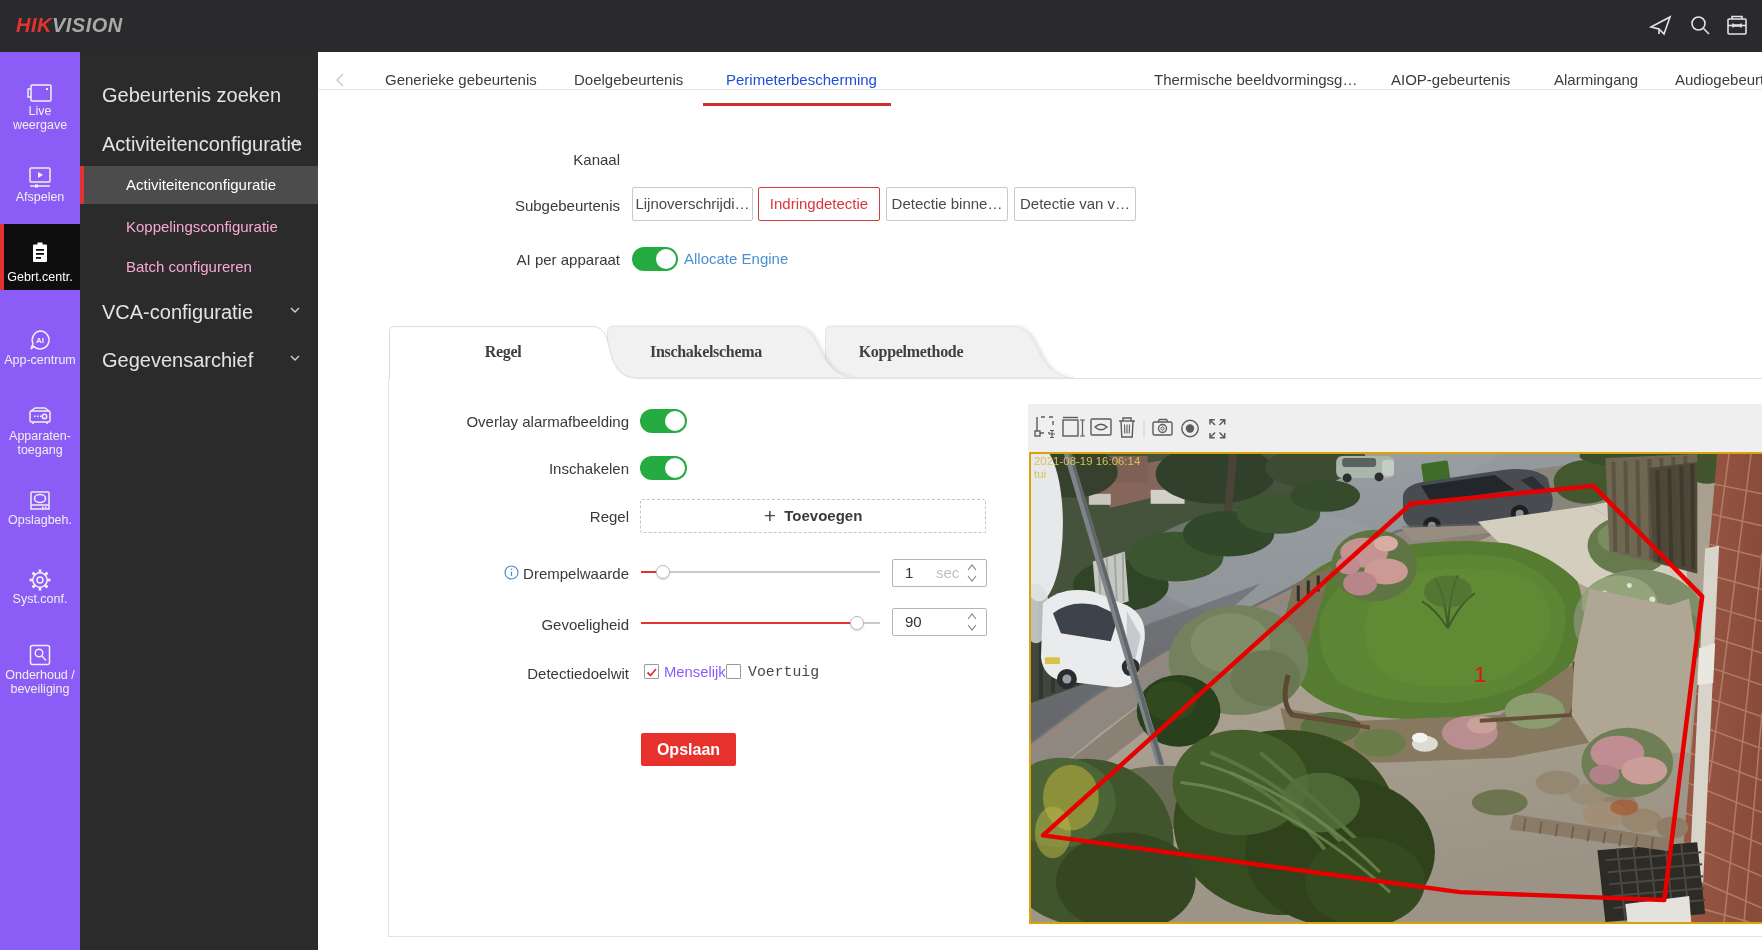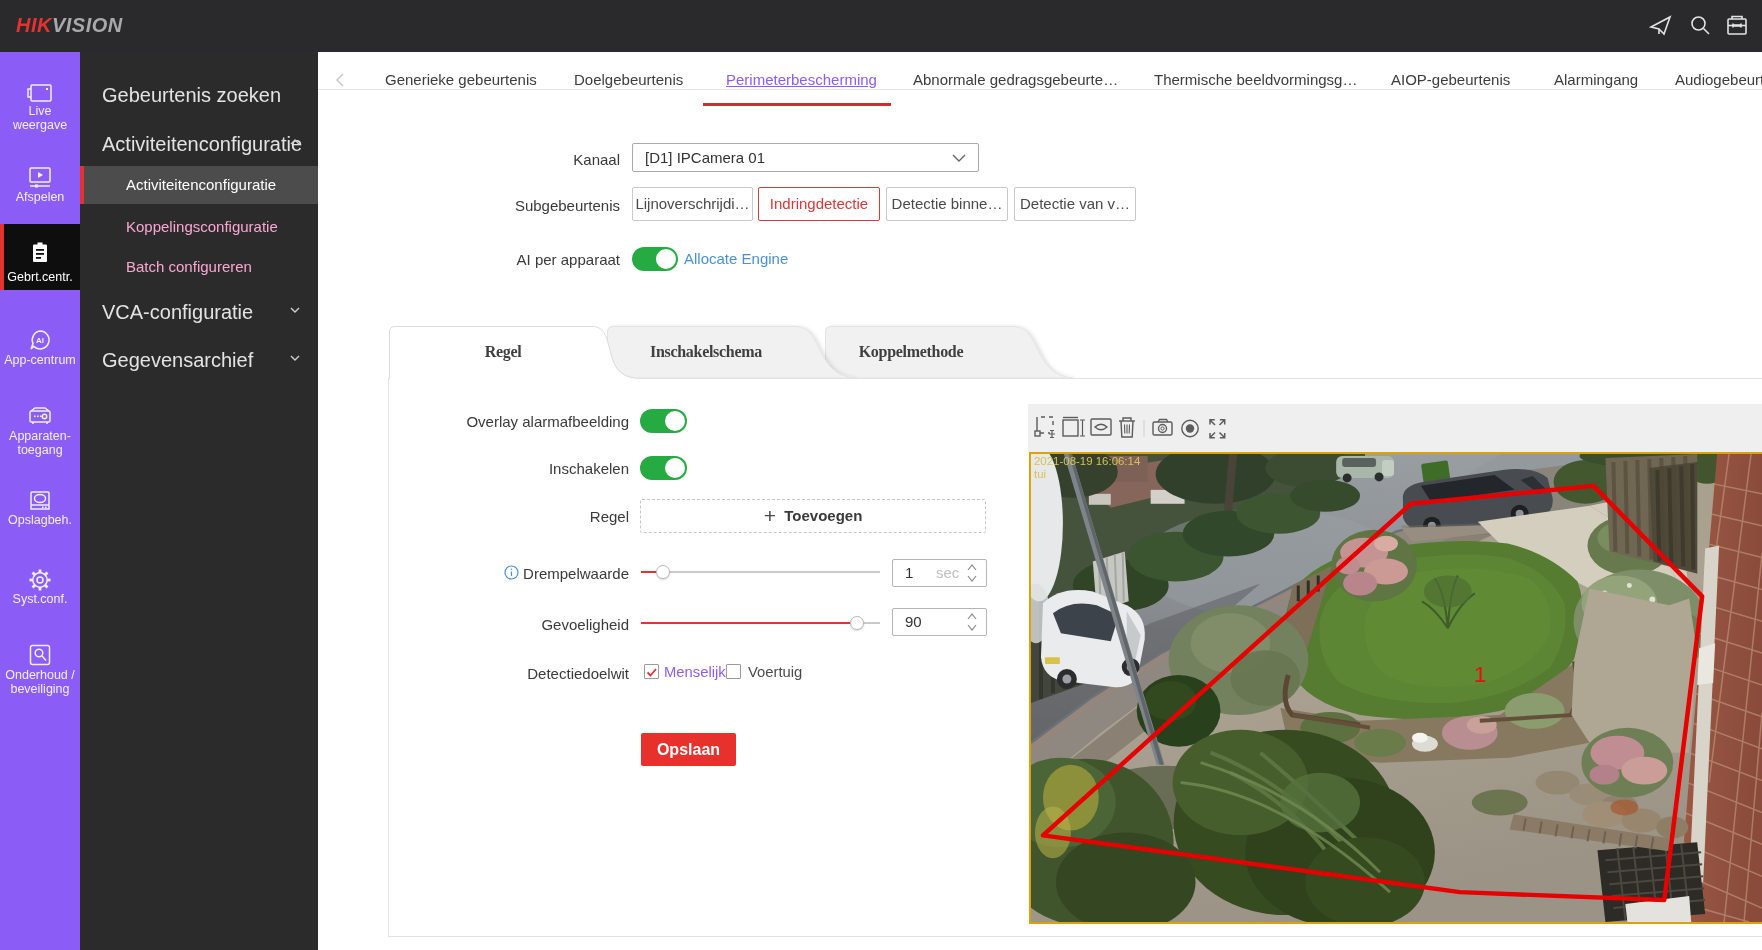--- a/index.html
+++ b/index.html
@@ -28,21 +28,21 @@
 .menu2 { position:absolute; left:46px; color:#f9a8d4; font-size:15px; }
 .chev { position:absolute; right:18px; width:10px; height:10px; }
 #menu-sel { position:absolute; left:0; top:114px; width:238px; height:38px; background:#4c4c4c;
   border-left:4px solid #e23330; }
 #menu-sel span { position:absolute; left:42px; top:10px; color:#ffffff; font-size:15px; }
 
 
 #main { position:absolute; left:318px; top:52px; width:1444px; height:898px; background:#fff; }
 #tabbar { position:absolute; left:0; top:0; width:1444px; height:38px; border-bottom:1px solid #e4e4e4; }
 .tab { position:absolute; top:0; height:55px; line-height:55px; font-size:15px; color:#3c3c3c; white-space:nowrap; }
-.tab.sel { color:#8b5cf6;text-decoration:underline; }
+.tab.sel { color:#1d4ed8; }
 #tab-underline { position:absolute; left:385px; top:51px; width:188px; height:3px; background:#c9302f; }
 #backchev { position:absolute; left:16px; top:21px; }
 
 
 .flabel { position:absolute; width:240px; text-align:right; font-size:15px; color:#3a3a3a; white-space:nowrap; }
 #selbox { position:absolute; left:314px; top:91px; width:347px; height:29px; border:1px solid #a9a9a9;
   border-radius:2px; font-size:15px; color:#333; line-height:27px; padding-left:12px; background:#fff; }
 .subbtn { position:absolute; top:135px; height:34px; border:1px solid #c9c9c9; border-radius:2px;
   background:#fff; font-size:15px; color:#4a4a4a; text-align:center; line-height:32px; white-space:nowrap; overflow:hidden; }
 .subbtn.sel { border:1px solid #cd4040; color:#d9363c; }
@@ -206,33 +206,27 @@
   </div>
 
   <div id="main">
     <div id="tabbar">
       <svg id="backchev" width="14" height="14" viewBox="0 0 14 14" fill="none" stroke="#cccccc" stroke-width="1.6">
           <path d="M9 1 L3 7 L9 13"></path>
         </svg>
       <div class="tab" style="left:67px">Generieke gebeurtenis</div>
       <div class="tab" style="left:256px">Doelgebeurtenis</div>
       <div class="tab sel" style="left:408px">Perimeterbescherming</div>
-      <div class="tab" style="left:595px">Abnormale gedragsgebeurte…</div>
       <div class="tab" style="left:836px">Thermische beeldvormingsg…</div>
       <div class="tab" style="left:1073px">AIOP-gebeurtenis</div>
       <div class="tab" style="left:1236px">Alarmingang</div>
       <div class="tab" style="left:1357px">Audiogebeurt…</div>
       <div id="tab-underline"></div>
     </div>
     <div class="flabel" style="left:62px; top:99px;">Kanaal</div>
-    <div id="selbox">[D1] IPCamera 01
-      <svg style="position:absolute; right:12px; top:9px;" width="14" height="10" viewBox="0 0 14 10" fill="none" stroke="#666" stroke-width="1.4">
-          <path d="M1 2 L7 8 L13 2"></path>
-        </svg>
-    </div>
     <div class="flabel" style="left:62px; top:145px;">Subgebeurtenis</div>
     <div class="subbtn" style="left:314px; width:121px;">Lijnoverschrijdi…</div>
     <div class="subbtn sel" style="left:440px; width:122px;">Indringdetectie</div>
     <div class="subbtn" style="left:568px; width:122px;">Detectie binne…</div>
     <div class="subbtn" style="left:696px; width:122px;">Detectie van v…</div>
     <div class="flabel" style="left:62px; top:199px;">AI per apparaat</div>
     <div class="toggle" style="left:314px; top:195px; width:46px; height:24px;">
         <div class="knob" style="right:2px; top:2px; width:20px; height:20px;"></div>
       </div>
     <div id="allocate">Allocate Engine</div>
@@ -302,21 +296,21 @@
       </svg>
   </div>
   <div class="clabel" style="top:665px;">Detectiedoelwit</div>
   <div class="cb" style="left:644px; top:664px;">
     <svg width="13" height="13" viewBox="0 0 13 13" fill="none" stroke="#d9363c" stroke-width="1.8">
         <path d="M2.5 6.5 L5.5 9.5 L11 3"></path>
       </svg>
   </div>
   <div class="abs" style="left:664px; top:664px; font-size:14.8px; color:#8b5cf6;">Menselijk</div>
   <div class="cb" style="left:726px; top:664px;"></div>
-  <div class="abs" style="left:748px; top:664px; font-size:14.8px; color:#4a4a4a;">Voertuig</div>
+  <div class="abs" style="left:748px; top:664px; font-size:14.8px; color:#4a4a4a;font-family:Liberation Mono, monospace;">Voertuig</div>
   <div id="opslaan">Opslaan</div>
 
   <div id="vtoolbar">
     <svg width="734" height="48" viewBox="0 0 734 48" fill="none" stroke="#5c5c5c" stroke-width="1.4">
 
       <g>
         <path d="M9 18 L9 29 L16 29"></path>
         <path d="M9 18 L9 13 M13 13 L17 13 M21 13 L25 13 M25 17 L25 21 M20 29 L22 29" stroke-dasharray="none"></path>
         <rect x="7" y="27" width="5" height="5" fill="#efeff0"></rect>
         <path d="M24 26 L24 34 M21 30 L27 30" stroke-width="1.2"></path>

